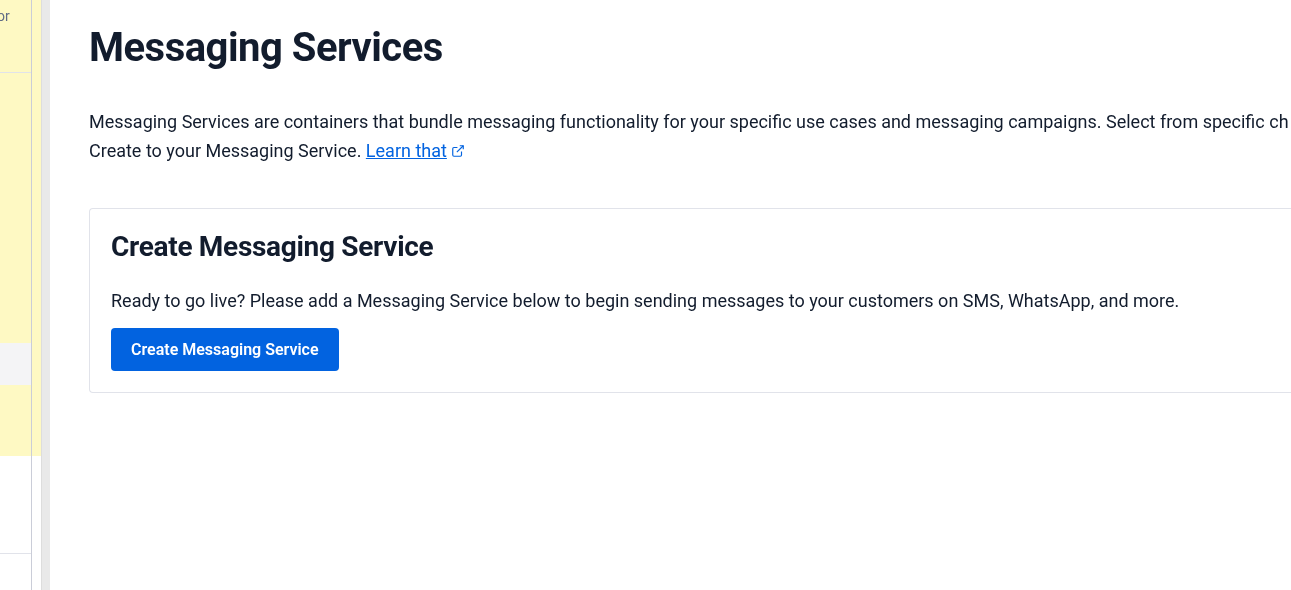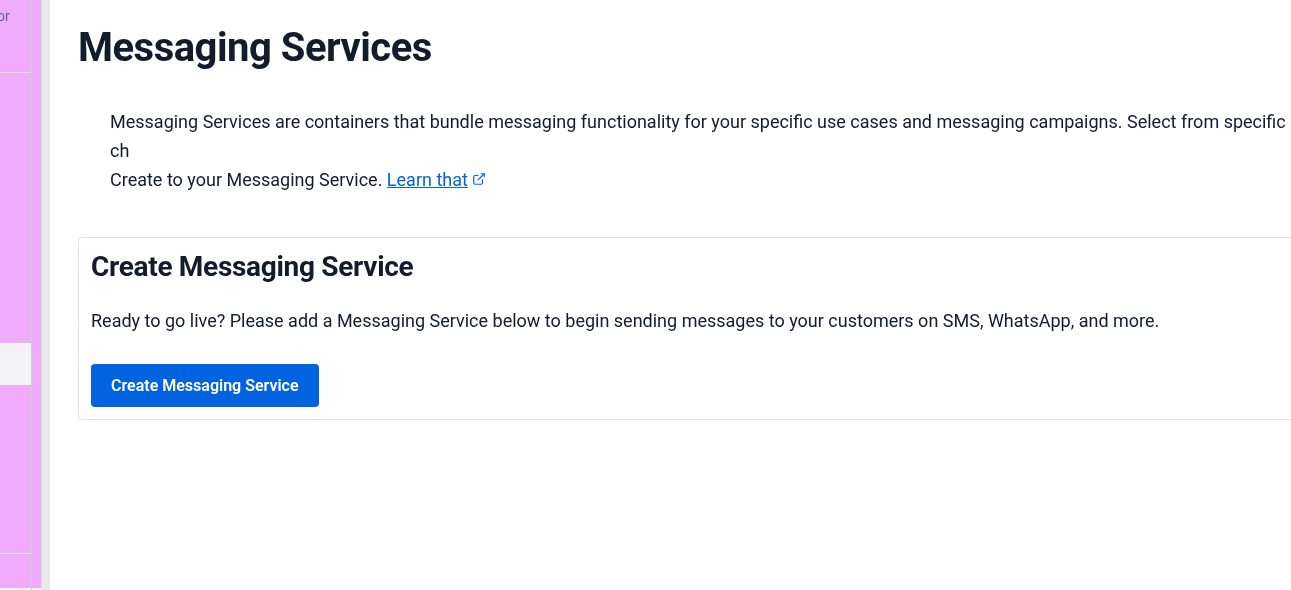--- a/index.html
+++ b/index.html
@@ -14,22 +14,22 @@
       width: 1291px;
       height: 590px;
       overflow: hidden;
       position: relative;
     }
     .sidebar-sliver {
       position: absolute;
       left: 0;
       top: 0;
       width: 50px;
-      height: 588px;
-      background: #f0abfc;
+      height: 456px;
+      background: #fef9c3;
     }
     .sidebar-text-fragment {
       position: absolute;
       left: -3px;
       top: 8px;
       font-size: 14px;
       color: #606b85;
       font-weight: 400;
     }
     .sidebar-divider {
@@ -68,38 +68,37 @@
       position: absolute;
       left: 41px;
       top: 0;
       width: 9px;
       height: 590px;
       background: #e9e9e9;
       border-left: 1px solid #dddddd;
     }
     .main-content {
       position: absolute;
-      left: 78px;
+      left: 89px;
       top: 24px;
       right: 0;
     }
     .page-title {
       font-size: 40px;
       font-weight: 700;
       color: #121c2d;
       line-height: 1.2;
       letter-spacing: -0.5px;
       margin-bottom: 36px;
     }
     .description {
       font-size: 18px;
       color: #121c2d;
       line-height: 1.6;
       margin-bottom: 42px;
-      margin-left: 32px;
     }
     .learn-more-link {
       color: #0263e0;
       text-decoration: underline;
       cursor: pointer;
     }
     .external-icon {
       display: inline-block;
       vertical-align: middle;
       margin-left: 4px;
@@ -108,34 +107,34 @@
       width: 14px;
       height: 14px;
       stroke: #0263e0;
       fill: none;
       stroke-width: 2;
     }
     .card {
       border: 1px solid #e1e3ea;
       border-right: none;
       border-radius: 4px 0 0 4px;
-      padding: 12px;
+      padding: 21px;
     }
     .card-title {
       font-size: 28px;
       font-weight: 700;
       color: #121c2d;
       margin-bottom: 24px;
       letter-spacing: -0.3px;
     }
     .card-description {
       font-size: 18px;
       color: #121c2d;
       line-height: 1.5;
-      margin-bottom: 30px;
+      margin-bottom: 14px;
     }
     .primary-button {
       background: #0263e0;
       color: #ffffff;
       border: none;
       border-radius: 4px;
       padding: 12px 20px;
       font-size: 16px;
       font-weight: 600;
       cursor: pointer;

